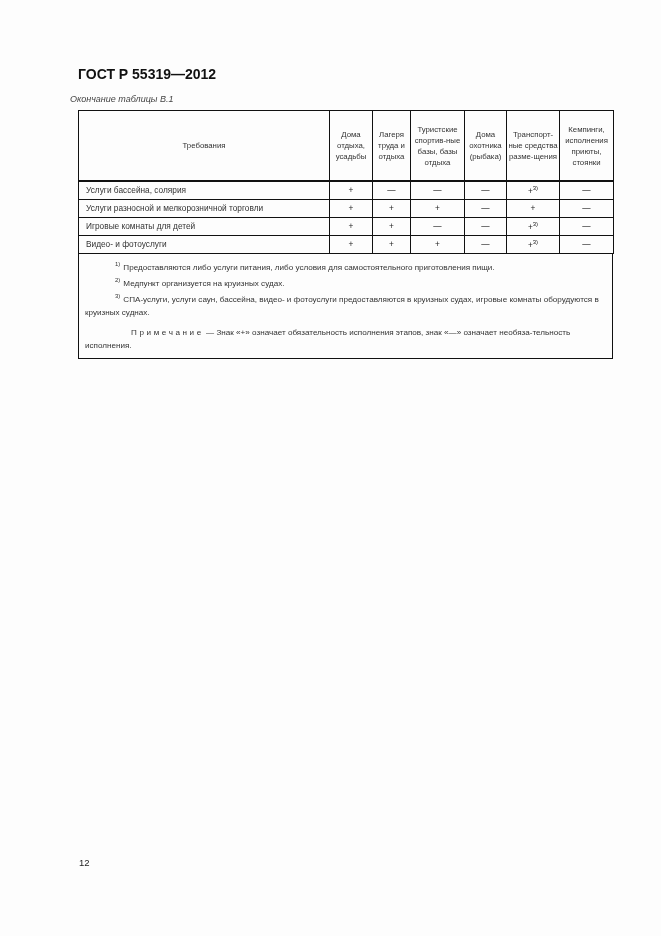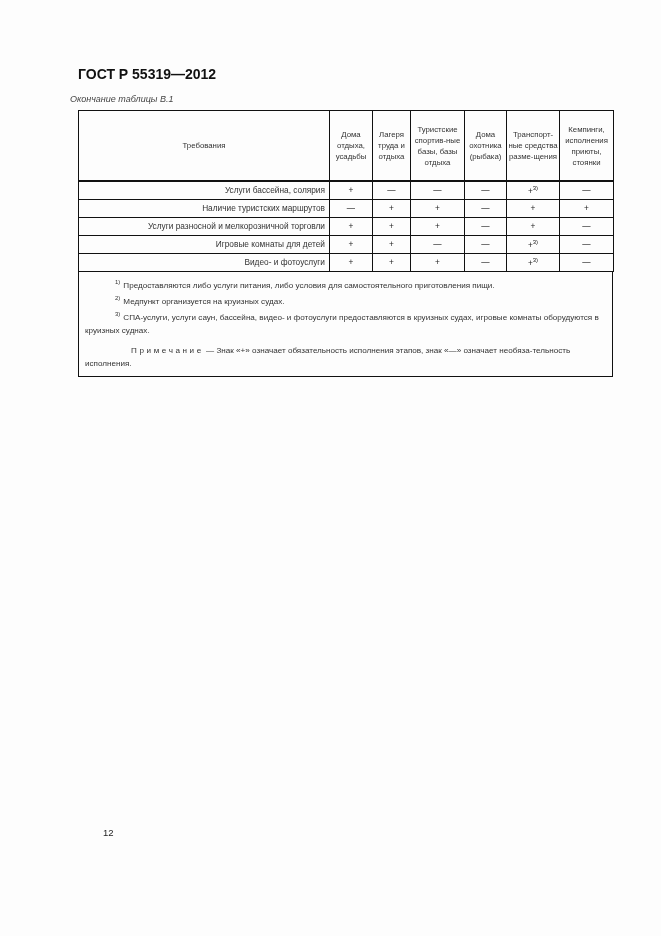--- a/index.html
+++ b/index.html
@@ -3,32 +3,32 @@
 <meta charset="utf-8">
 <style>
   html, body { margin:0; padding:0; }
   body { width:661px; height:936px; background:#fdfdfd; position:relative; font-family:"Liberation Sans", sans-serif; color:#222; overflow:hidden; }
   .doc-title { position:absolute; left:78px; top:66px; font-weight:bold; font-size:14px; color:#111; }
   .table-caption { position:absolute; left:70px; top:94px; font-style:italic; font-size:9px; color:#444; }
   .tbl-wrap { position:absolute; left:78px; top:110px; width:535px; }
   table { border-collapse:collapse; width:535px; table-layout:fixed; font-size:8.3px; }
   td, th { border:1px solid #111; padding:0; }
   th { font-weight:normal; color:#333; text-align:center; line-height:11px; vertical-align:middle; height:69px; font-size:7.8px; border-bottom:2.5px solid #111; }
-  td.req { text-align:right; padding-left:7px; padding-right:4px; line-height:12px; color:#333; }
+  td.req { text-align:left; padding-left:7px; padding-right:4px; line-height:12px; color:#333; }
   td.val { text-align:center; color:#222; vertical-align:middle; }
   td.val.bottom { vertical-align:bottom; padding-bottom:3px; }
   tr.r { height:18px; }
   tr.r2 { height:30px; }
   sup { font-size:6px; vertical-align:4px; }
   .notes { border:1px solid #111; border-top:none; width:533px; padding:4px 6px 6px 6px; box-sizing:border-box; width:535px; font-size:8.1px; color:#333; line-height:13px; }
   .fn { text-indent:30px; }
   .fn sup { margin-right:3px; }
   .note { text-indent:30px; margin-top:7px; }
   .spaced { letter-spacing:2.6px;padding-left:16px; }
-  .page-num { position:absolute; left:79px; top:827px; font-size:9.5px; color:#222;margin-left:24px; }
+  .page-num { position:absolute; left:79px; top:857px; font-size:9.5px; color:#222; }
 </style>
 </head>
 <body>
 
 <div class="doc-title">ГОСТ Р 55319—2012</div>
 <div class="table-caption">Окончание таблицы В.1</div>
 
 <div class="tbl-wrap">
   <table>
     <colgroup>
@@ -53,29 +53,20 @@
     </thead>
     <tbody id="tbody">
         <tr class="r">
           <td class="req">Услуги бассейна, солярия</td>
           <td class="val"><span>+</span></td>
           <td class="val"><span>—</span></td>
           <td class="val"><span>—</span></td>
           <td class="val"><span>—</span></td>
           <td class="val"><span>+</span><sup>3)</sup></td>
           <td class="val"><span>—</span></td>
-        </tr>
-        <tr class="r">
-          <td class="req">Наличие туристских маршрутов</td>
-          <td class="val"><span>—</span></td>
-          <td class="val"><span>+</span></td>
-          <td class="val"><span>+</span></td>
-          <td class="val"><span>—</span></td>
-          <td class="val"><span>+</span></td>
-          <td class="val"><span>+</span></td>
         </tr>
         <tr class="r">
           <td class="req">Услуги разносной и мелкорозничной торговли</td>
           <td class="val"><span>+</span></td>
           <td class="val"><span>+</span></td>
           <td class="val"><span>+</span></td>
           <td class="val"><span>—</span></td>
           <td class="val"><span>+</span></td>
           <td class="val"><span>—</span></td>
         </tr>

